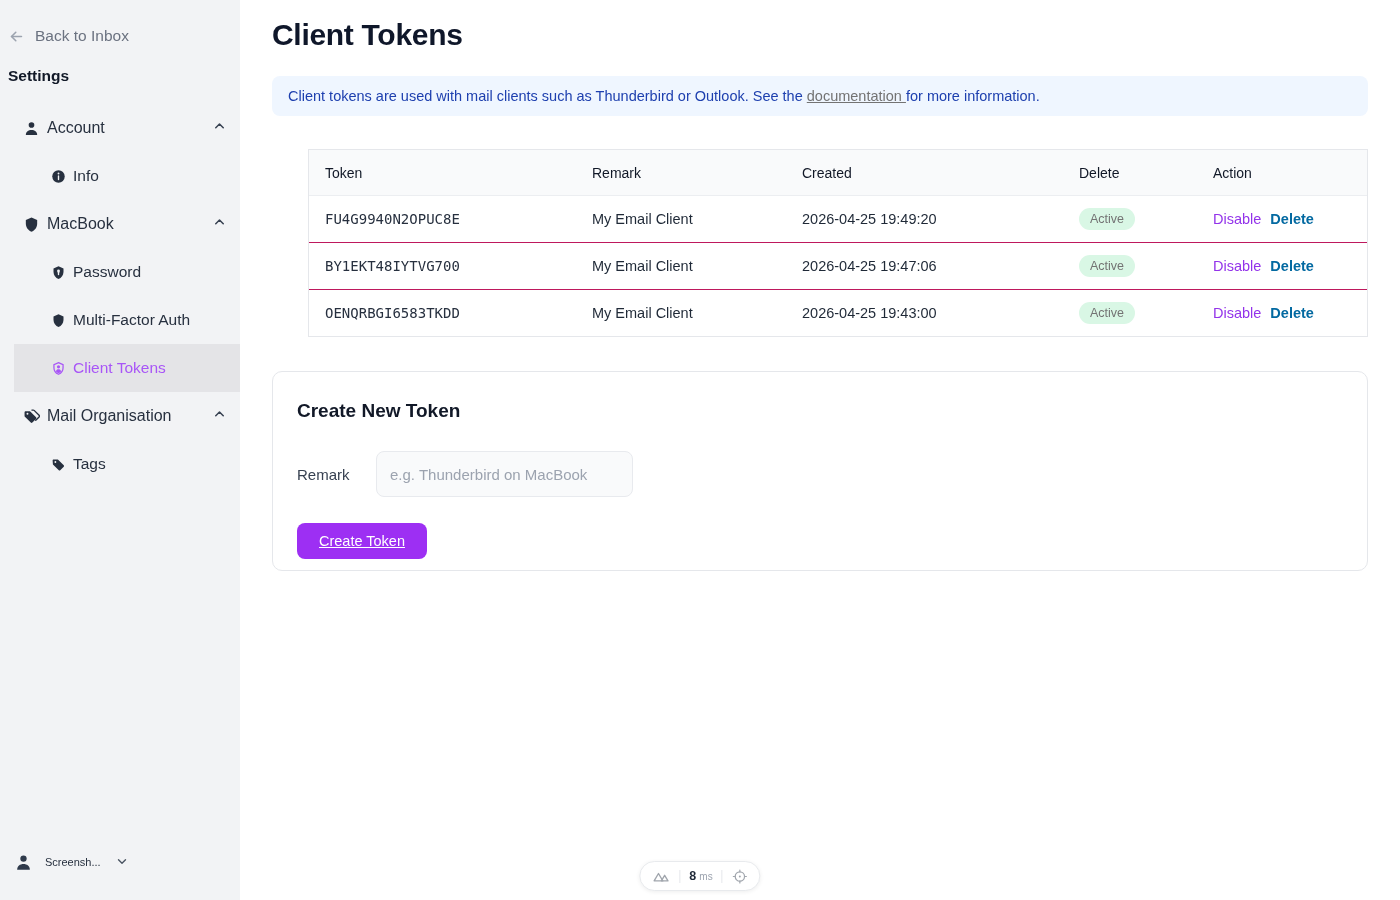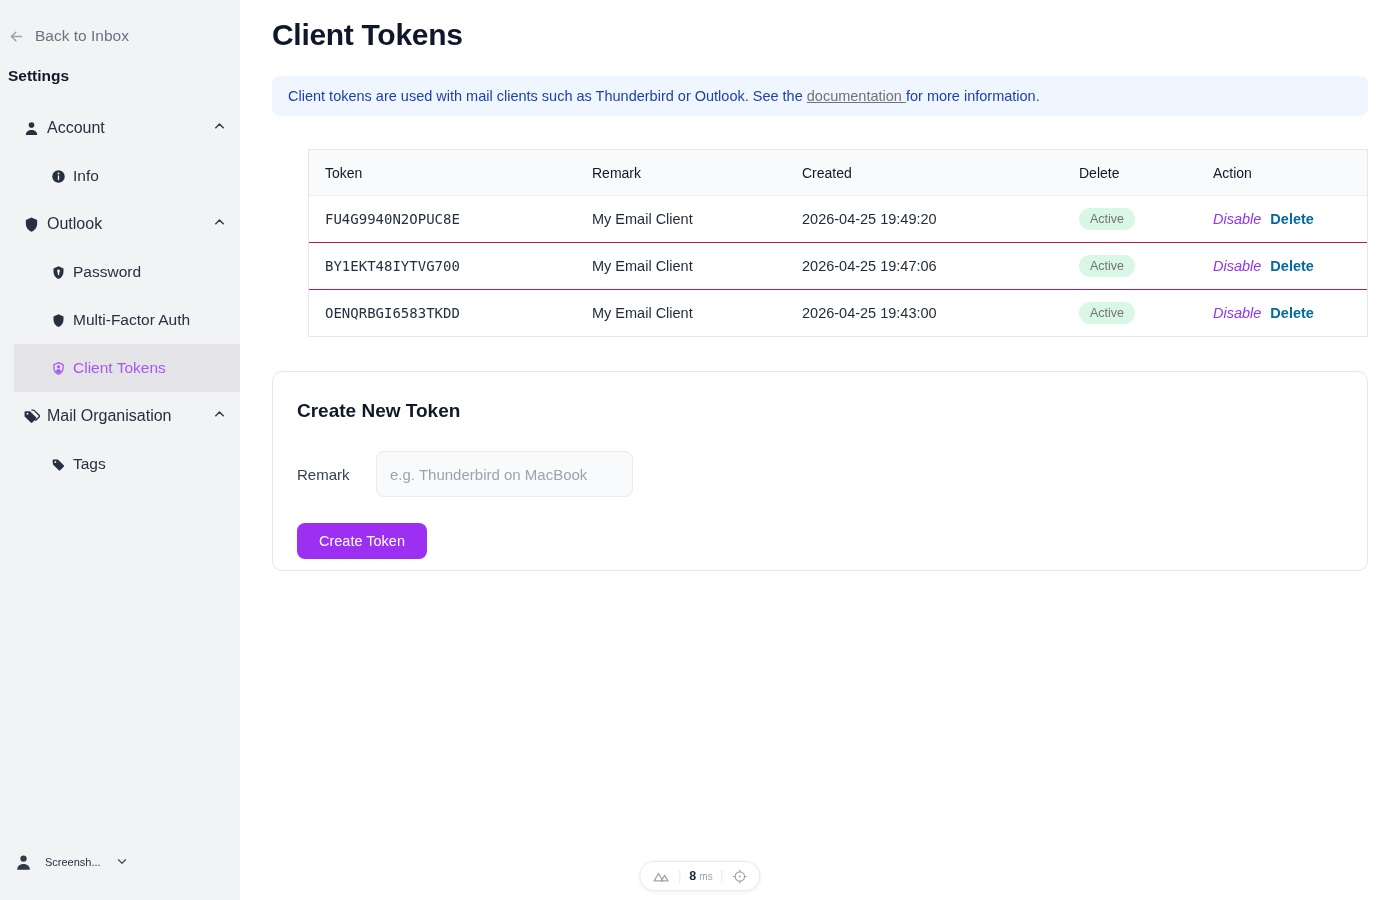--- a/index.html
+++ b/index.html
@@ -106,21 +106,21 @@
     font-size: 14px; color: #27303f;
   }
   .badge {
     display: inline-block;
     background: #d9f7e5; color: #737373;
     font-size: 12.5px;
     padding: 4px 11px;
     border-radius: 999px;
   }
   .action-link { cursor: pointer; }
-  .action-link.disable { color: #9333ea; margin-right: 9px; font-style: italic; }
+  .action-link.disable { color: #9333ea; margin-right: 9px; }
   .action-link.delete { color: #0369a1; font-weight: bold; }
 
   .create-card {
     margin-top: 34px;
     border: 1px solid #e5e7eb;
     border-radius: 10px;
     padding: 28px 24px 24px 24px;
     height: 200px;
     background: #fff;
   }
@@ -144,20 +144,21 @@
   .create-btn {
     display: inline-block;
     background: #9d2ff3;
     color: #ffffff;
     border: none;
     border-radius: 8px;
     height: 36px; padding: 0 22px;
     font-size: 14.5px; font-weight: 500;
     font-family: "Liberation Sans", "DejaVu Sans", sans-serif;
     cursor: pointer;
+    text-decoration: underline;
   }
 
   
   .devtools-pill {
     position: fixed;
     left: 50%; transform: translateX(-50%);
     bottom: 9px;
     height: 30px;
     background: #ffffff;
     border: 1px solid #e8eaed;
@@ -218,21 +219,21 @@
       </span>
       <span class="label">Info</span>
     </div>
 
     <div class="nav-row">
       <span class="icon">
         <svg width="17" height="17" viewBox="0 0 24 24" fill="currentColor">
             <path d="M12 2l8 3.5V11c0 5.2-3.4 9.4-8 11.3C7.4 20.4 4 16.2 4 11V5.5z"></path>
           </svg>
       </span>
-      <span class="label">Outlook</span>
+      <span class="label">MacBook</span>
       <span class="chev">
         <svg width="15" height="15" viewBox="0 0 24 24" fill="none" stroke="currentColor" stroke-width="2.4" stroke-linecap="round" stroke-linejoin="round">
             <polyline points="6 14 12 8 18 14"></polyline>
           </svg>
       </span>
     </div>
 
     <div class="nav-row sub">
       <span class="icon">
         <svg width="15" height="15" viewBox="0 0 24 24">

